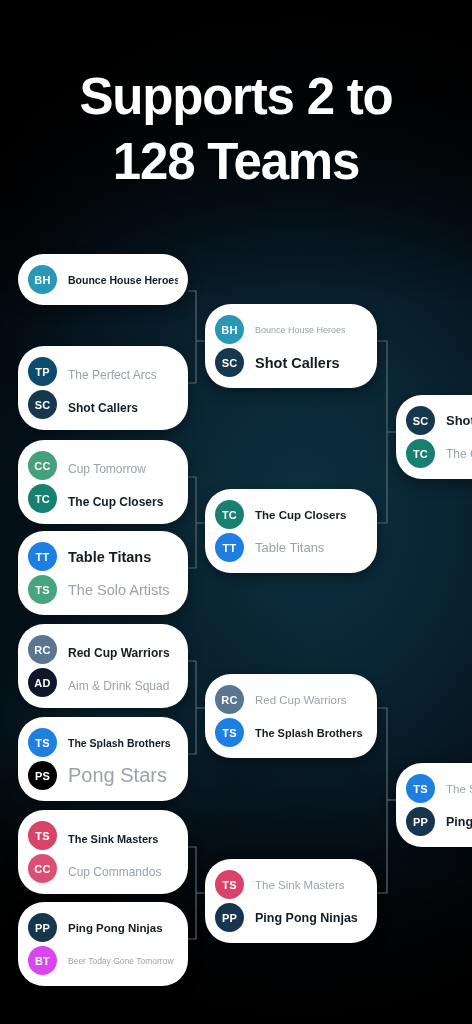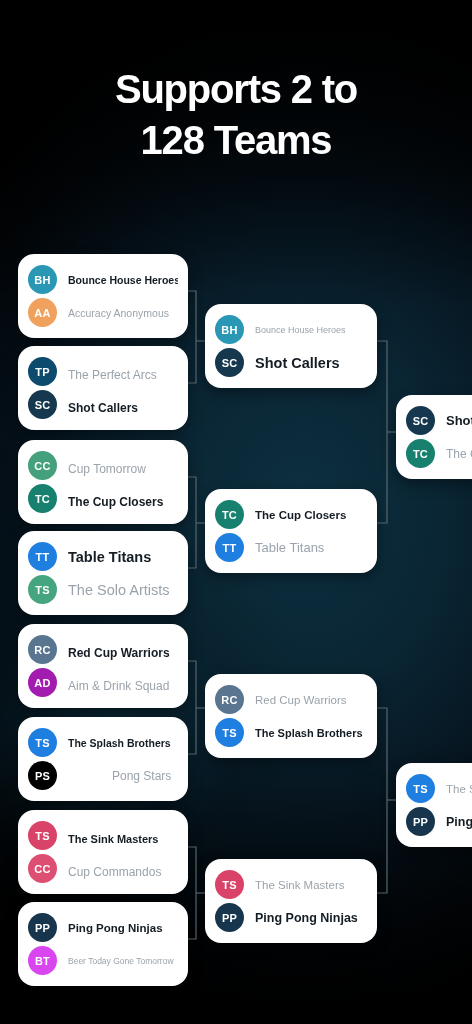--- a/index.html
+++ b/index.html
@@ -34,39 +34,39 @@
       rgba(0,0,0,.92) 0%, rgba(0,0,0,.55) 16%, rgba(0,0,0,0) 30%,
       rgba(0,0,0,0) 72%, rgba(0,0,0,.55) 92%, rgba(0,0,0,.88) 100%);
   }
 
   
   #headline{
     position:absolute; left:0; top:64px; width:472px;
     text-align:center;
     color:#fff;
     font-weight:800;
-    font-size:40px;
+    font-size:51px;
     line-height:1.28;
     letter-spacing:-1.2px;
     z-index:4;
   }
   #headline .ln{ display:block; }
 
   
   #bracket{ position:absolute; inset:0; z-index:3; }
 
   .connectors{
     position:absolute; left:0; top:0; width:472px; height:1024px;
     z-index:2; pointer-events:none;
   }
 
   .match{
     position:absolute;
     background:#fff;
-    border-radius:16px;
+    border-radius:26px;
     box-shadow:0 5px 14px rgba(0,0,0,.38);
     padding:9px 10px;
     z-index:3;
   }
 
   .team{
     display:flex;
     align-items:center;
     gap:11px;
     height:33px;
@@ -142,24 +142,20 @@
     </g>
   </svg>
 
   <div id="bracket">
 
     <div class="match r1 fs-sm" style="top:254px;">
       <div class="team">
         <span class="avatar" style="background: rgb(42, 151, 181);">BH</span>
         <span class="tname win">Bounce House Heroes</span>
       </div>
-      <div class="team">
-        <span class="avatar" style="background: rgb(240, 161, 94);">AA</span>
-        <span class="tname">Accuracy Anonymous</span>
-      </div>
     </div>
 
     <div class="match r1 fs-md" style="top:346px;">
       <div class="team">
         <span class="avatar" style="background: #0c4a6e;">TP</span>
         <span class="tname">The Perfect Arcs</span>
       </div>
       <div class="team">
         <span class="avatar" style="background: rgb(22, 56, 79);">SC</span>
         <span class="tname win">Shot Callers</span>
@@ -187,33 +183,33 @@
         <span class="tname">The Solo Artists</span>
       </div>
     </div>
 
     <div class="match r1 fs-md" style="top:624px;">
       <div class="team">
         <span class="avatar" style="background: rgb(90, 117, 144);">RC</span>
         <span class="tname win">Red Cup Warriors</span>
       </div>
       <div class="team">
-        <span class="avatar" style="background: #a21caf;">AD</span>
+        <span class="avatar" style="background: #0f172a;">AD</span>
         <span class="tname">Aim &amp; Drink Squad</span>
       </div>
     </div>
 
     <div class="match r1 fs-sm" style="top:717px;">
       <div class="team">
         <span class="avatar" style="background: rgb(31, 127, 224);">TS</span>
         <span class="tname win">The Splash Brothers</span>
       </div>
       <div class="team">
         <span class="avatar" style="background: #000000;">PS</span>
-        <span class="tname" style="font-size:12px;margin-left:44px;">Pong Stars</span>
+        <span class="tname" style="font-size:20px;">Pong Stars</span>
       </div>
     </div>
 
     <div class="match r1 fs-md" style="top:810px;">
       <div class="team">
         <span class="avatar" style="background: rgb(217, 67, 106);">TS</span>
         <span class="tname win" style="font-size:11px;">The Sink Masters</span>
       </div>
       <div class="team">
         <span class="avatar" style="background: rgb(221, 79, 114);">CC</span>

